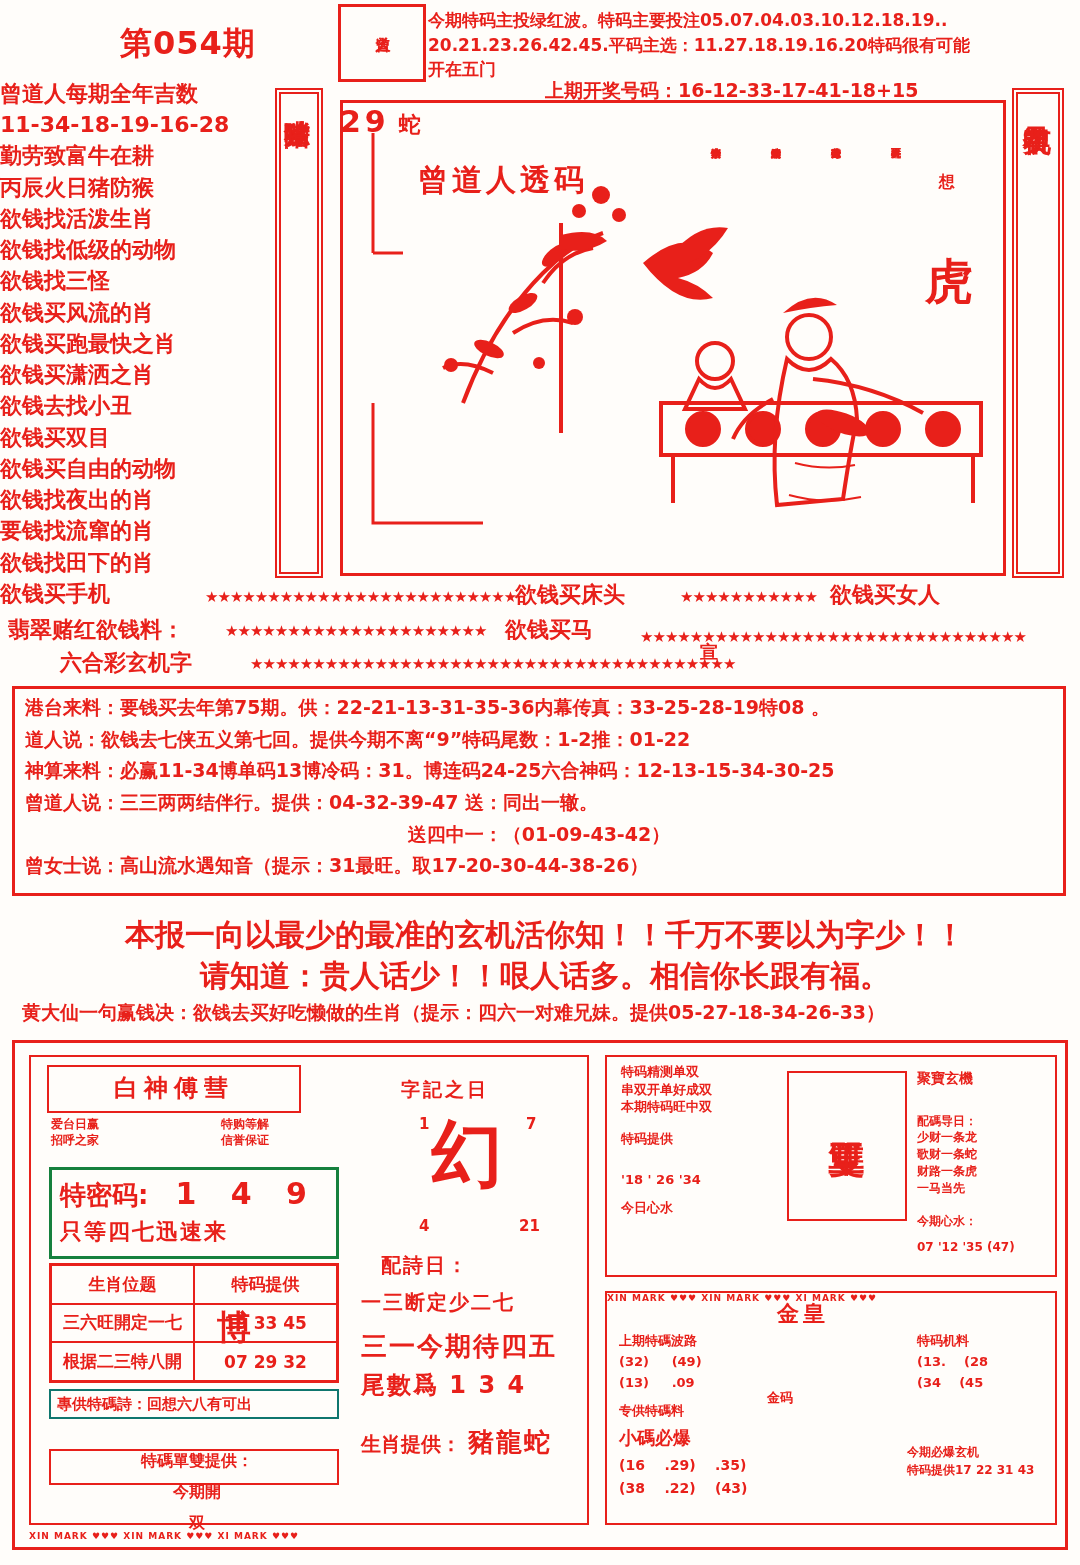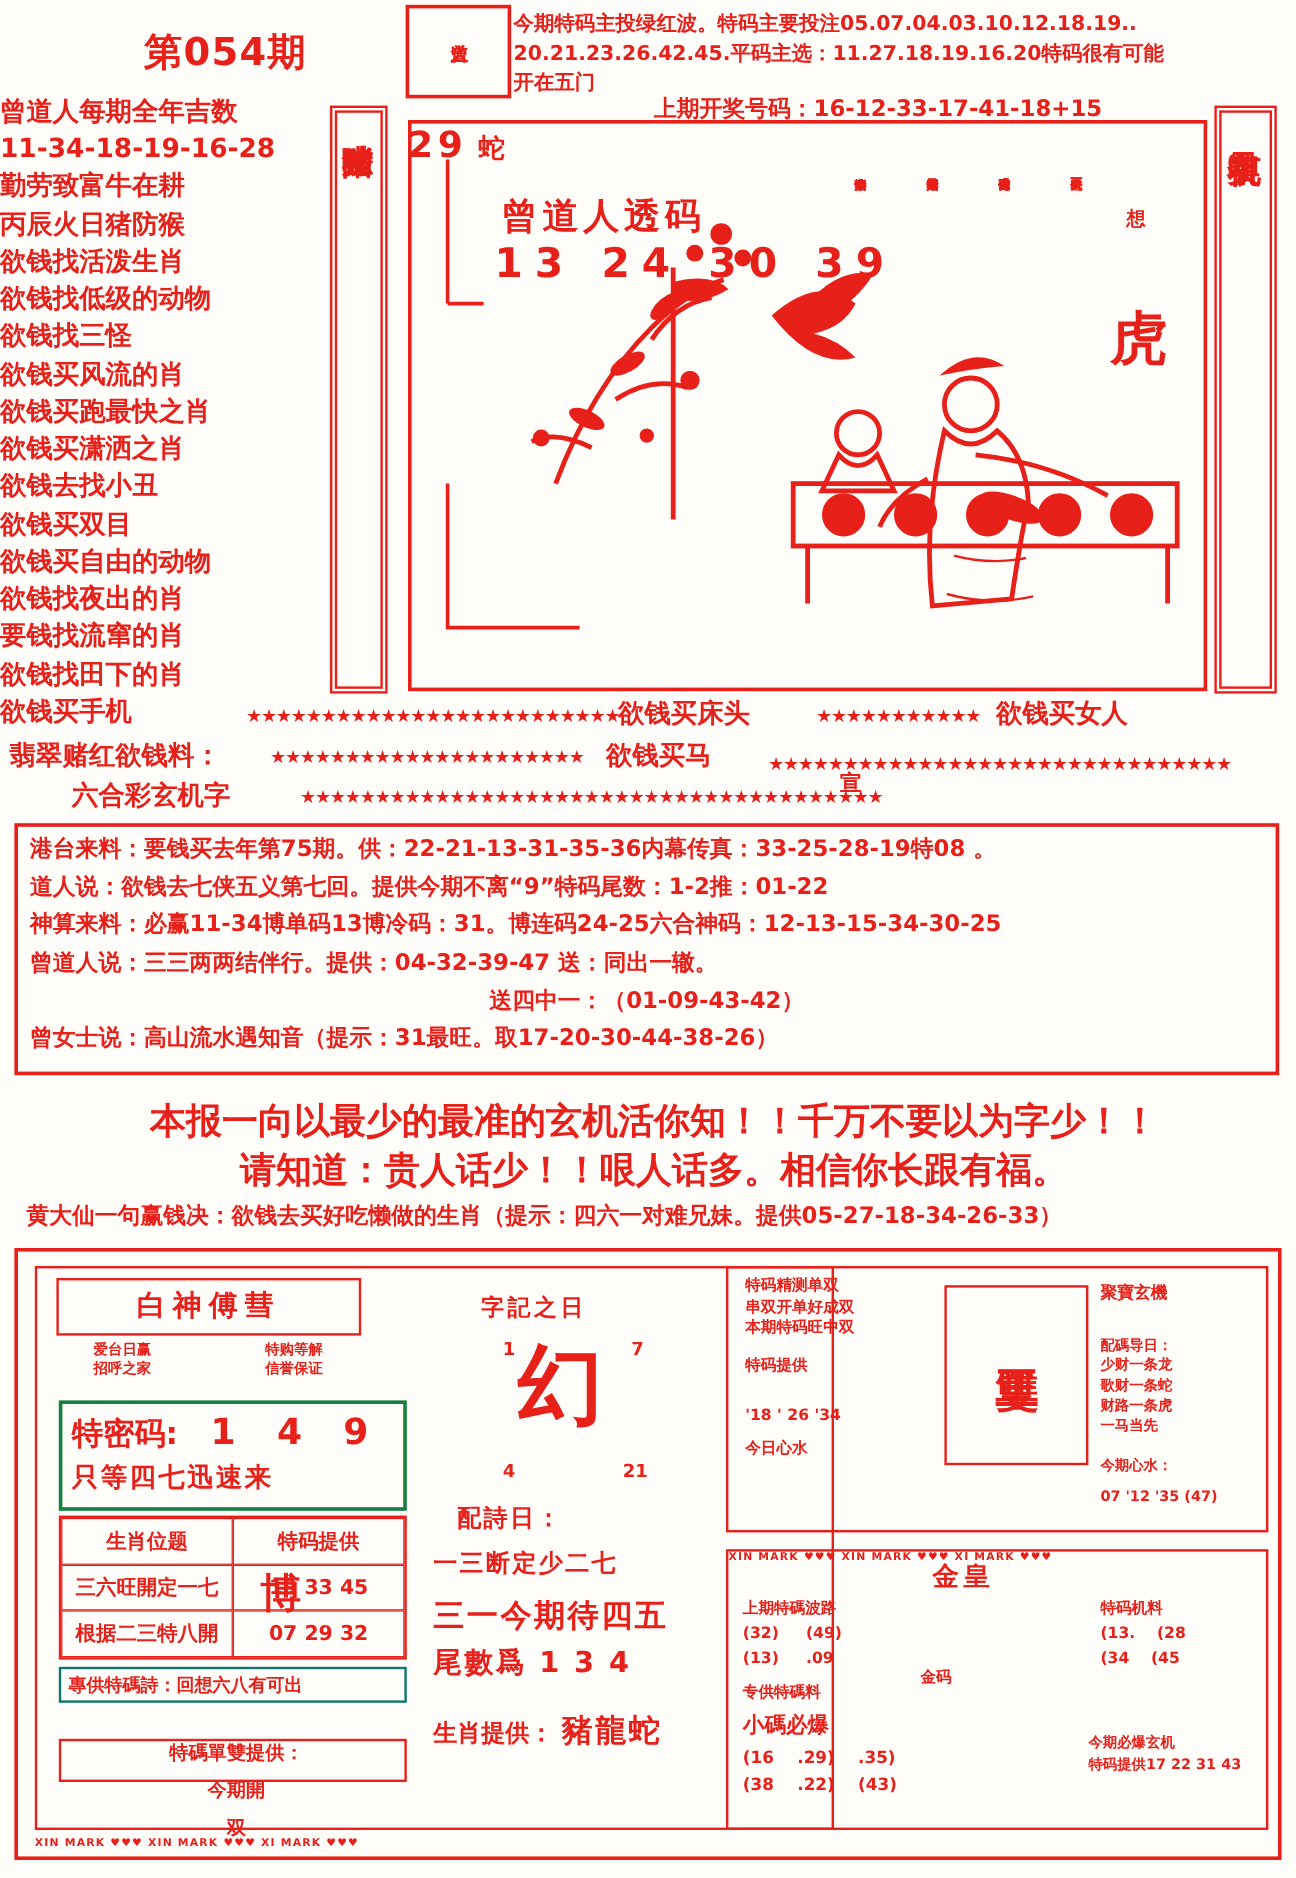--- a/index.html
+++ b/index.html
@@ -106,29 +106,29 @@
   .huang{
     position:absolute;left:22px;top:1000px;width:1040px;
     font-size:19px;font-weight:bold;
   }
   
   .bottom{
     position:absolute;left:12px;top:1040px;width:1056px;height:510px;
     border:3px solid #e8201a;box-sizing:border-box;
   }
   .panelA{
-    position:absolute;left:14px;top:12px;width:666px;height:470px;
+    position:absolute;left:14px;top:12px;width:560px;height:470px;
     border:2px solid #e8201a;box-sizing:border-box;
   }
   .panelA .hdr{
     position:absolute;left:16px;top:8px;width:250px;height:44px;
     border:2px solid #e8201a;text-align:center;line-height:42px;
     font-size:24px;font-weight:bold;letter-spacing:6px;
   }
-  .panelA .small-l{position:absolute;left:20px;top:60px;font-size:12px;font-weight:bold;line-height:1.3;margin-left:27px;}
+  .panelA .small-l{position:absolute;left:20px;top:60px;font-size:12px;font-weight:bold;line-height:1.3;}
   .panelA .small-r{position:absolute;left:190px;top:60px;font-size:12px;font-weight:bold;line-height:1.3;}
   .tema-box{
     position:absolute;left:18px;top:110px;width:290px;height:92px;
     border:3px solid #15803d;box-sizing:border-box;padding:6px 8px;
   }
   .tema-box .t1{font-size:26px;font-weight:bold;}
   .tema-box .t1 b{font-size:30px;letter-spacing:12px;margin-left:18px;}
   .tema-box .t2{font-size:22px;font-weight:bold;margin-top:4px;letter-spacing:2px;}
   .grid3{
     position:absolute;left:18px;top:206px;width:290px;height:120px;
@@ -298,21 +298,20 @@
       </g>
     </svg>
   </div>
 
   <div class="zodiac">
     <span class="num">29</span>
     <span class="animal">蛇</span>
   </div>
 
   <div class="tm-title">曾道人透码</div>
-  <div class="tm-nums">13  24  30  39</div>
   <div class="tiger">虎</div>
 
   <div class="mini-col" style="left:710px;">小赌怡情大亨来</div>
   <div class="mini-col" style="left:770px;">赌大赌细任君选</div>
   <div class="mini-col" style="left:830px;">劳劳碌碌为发达</div>
   <div class="mini-col" style="left:890px;">机不可失时不再来</div>
   <div class="mini-col" style="left:938px;top:160px;font-size:16px;">想</div>
 
   <div class="want-row" style="left:515px;top:580px;">欲钱买床头</div>
   <div class="want-row" style="left:830px;top:580px;">欲钱买女人</div>

